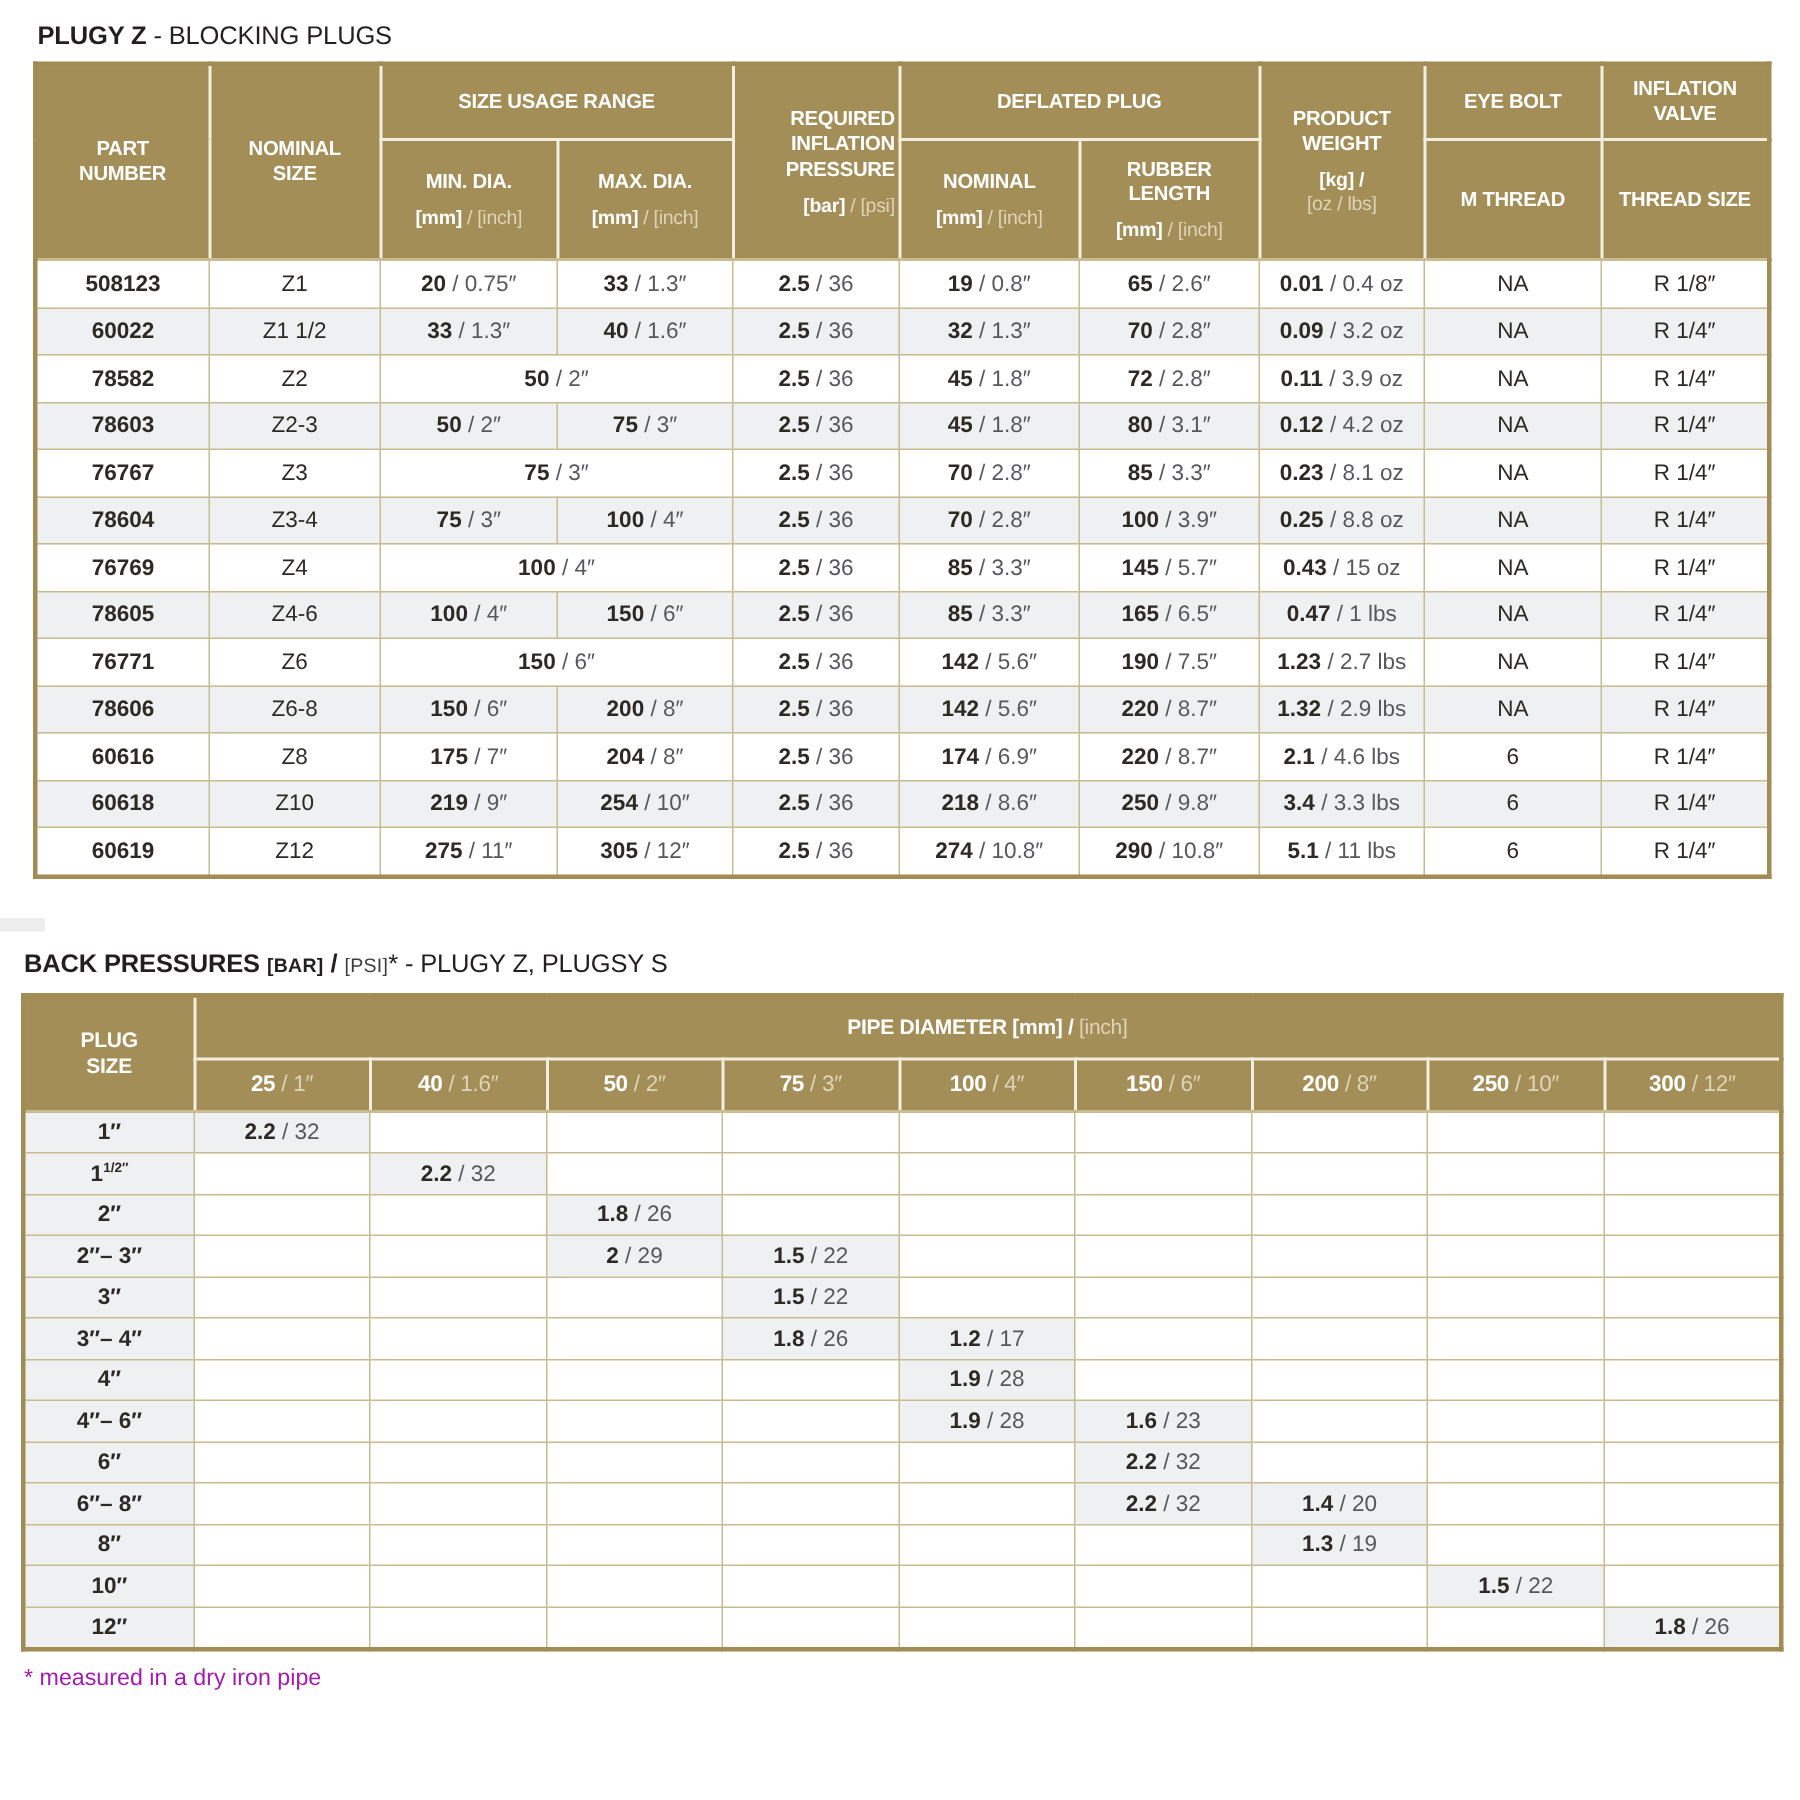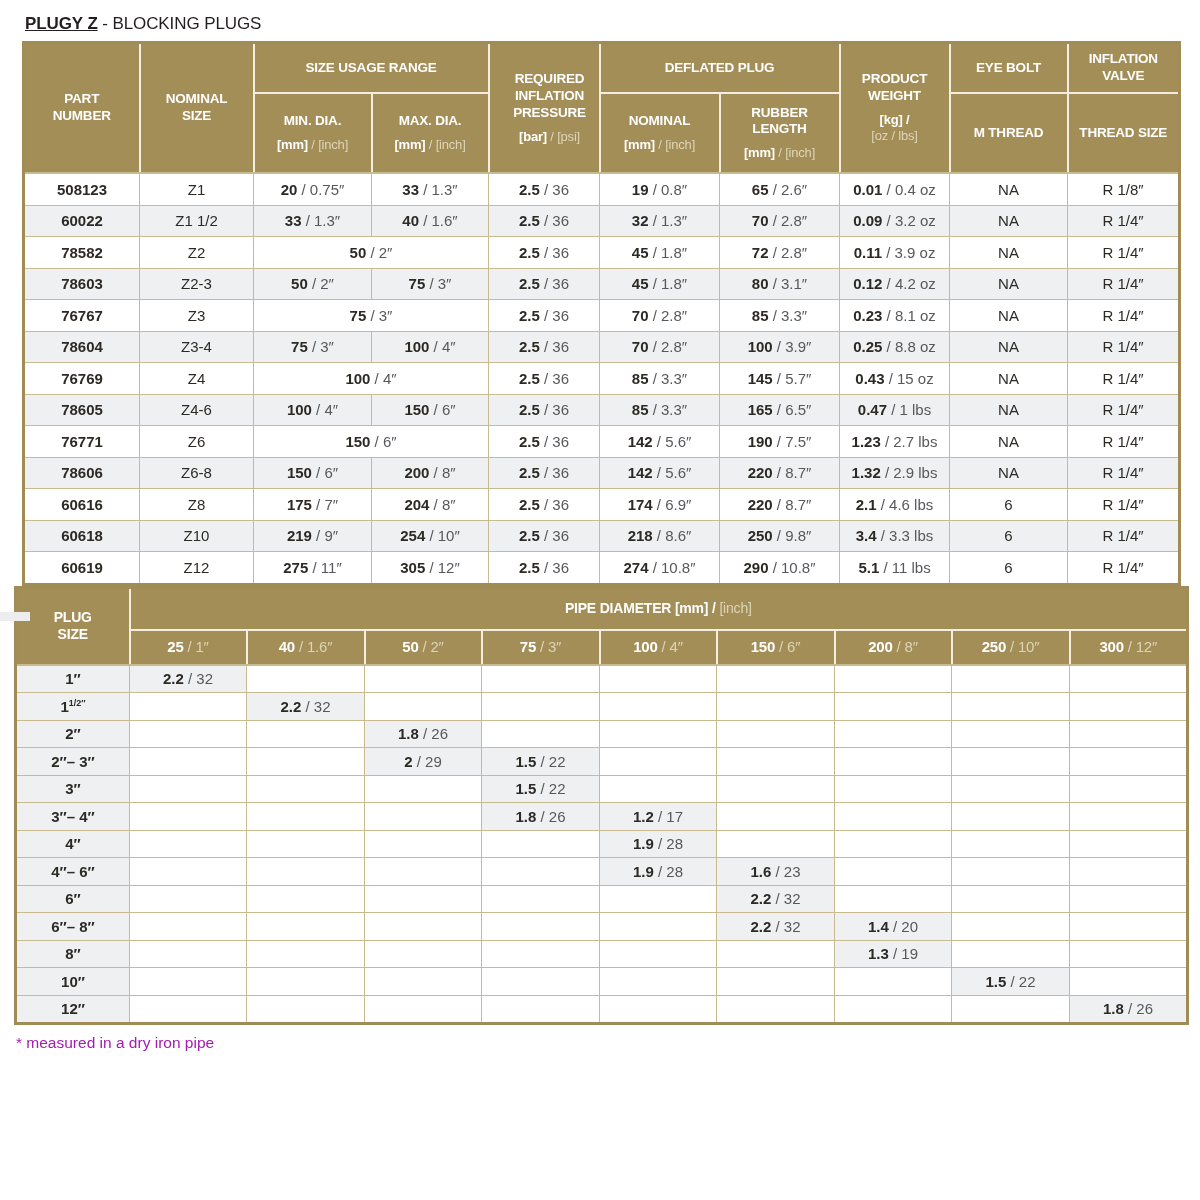--- a/index.html
+++ b/index.html
@@ -9,34 +9,34 @@
     --tan:#c8bb90;
     --row-alt:#eef0f1;
     --dark:#2d2a26;
     --gray:#57585c;
     --unit-light:#ddd4b8;
   }
   html,body{margin:0;padding:0;background:#ffffff;}
   body{width:1200px;height:1200px;font-family:"Liberation Sans",sans-serif;color:var(--dark);position:relative;overflow:hidden;}
   .page{position:relative;width:1200px;height:1200px;}
   .tbl-title{font-weight:400;font-size:17px;color:#231f20;letter-spacing:-0.1px;}
-  .tbl-title b{font-weight:700;text-decoration:underline;}
+  .tbl-title b{font-weight:700;}
   .t1{margin:14px 0 7px 25px;}
   .t2{margin:47px 0 9px 16px;}
   .sm{font-size:13px;font-weight:700;letter-spacing:0.2px;}
   .sm-reg{font-size:13px;font-weight:400;letter-spacing:0.2px;color:#3c3c3c;}
   table{border-collapse:collapse;table-layout:fixed;}
   .tbl1{width:1156px;margin-left:22px;border:3px solid var(--gold-border);}
   .tbl2{width:1172px;margin-left:14px;border:3px solid var(--gold-border);}
   th{background:var(--gold);color:#ffffff;font-weight:700;font-size:13.5px;border:2px solid var(--cream);text-align:center;vertical-align:middle;padding:3px 2px;letter-spacing:-0.2px;line-height:1.25;}
   th.bt{border-bottom:2px solid var(--tan);}
   th .pre{white-space:pre-line;}
   th .units{font-size:13px;margin-top:7px;font-weight:700;}
   th .hl{color:var(--unit-light);font-weight:400;}
-  th.left{text-align:center;padding-left:13px;}
+  th.left{text-align:right;padding-left:13px;}
   td{border:1.5px solid var(--tan);text-align:center;vertical-align:middle;font-size:15px;color:var(--dark);padding:0 2px;}
   .tbl1 td{height:30.5px;}
   .tbl2 td{height:26.5px;}
   .tbl1 tbody tr:nth-child(even) td{background:var(--row-alt);}
   td .b, td.bold{font-weight:700;color:var(--dark);}
   td .g{font-weight:400;color:var(--gray);}
   .tbl2 td.size{background:var(--row-alt);font-weight:700;}
   .tbl2 td.val{background:var(--row-alt);}
   .sup{font-size:9px;vertical-align:super;letter-spacing:0;}
   .tbl1 thead tr:first-child th{height:42px;}
@@ -262,20 +262,21 @@
           <td><span class="b">290</span><span class="g"> / 10.8″</span></td>
           <td><span class="b">5.1</span><span class="g"> / 11 lbs</span></td>
           <td>6</td>
           <td>R 1/4″</td>
         </tr>
       </tbody>
   </table>
 
   <div class="artifact"></div>
 
+  <h2 class="tbl-title t2"><b><span>BACK PRESSURES </span><span class="sm">[BAR]</span><span> / </span></b><span class="sm-reg">[PSI]</span><span>* - PLUGY Z, PLUGSY S</span></h2>
 
   <table class="tbl2">
     <colgroup>
       <col style="width:114px">
         <col style="width:117px">
         <col style="width:118px">
         <col style="width:117px">
         <col style="width:118px">
         <col style="width:117px">
         <col style="width:118px">

